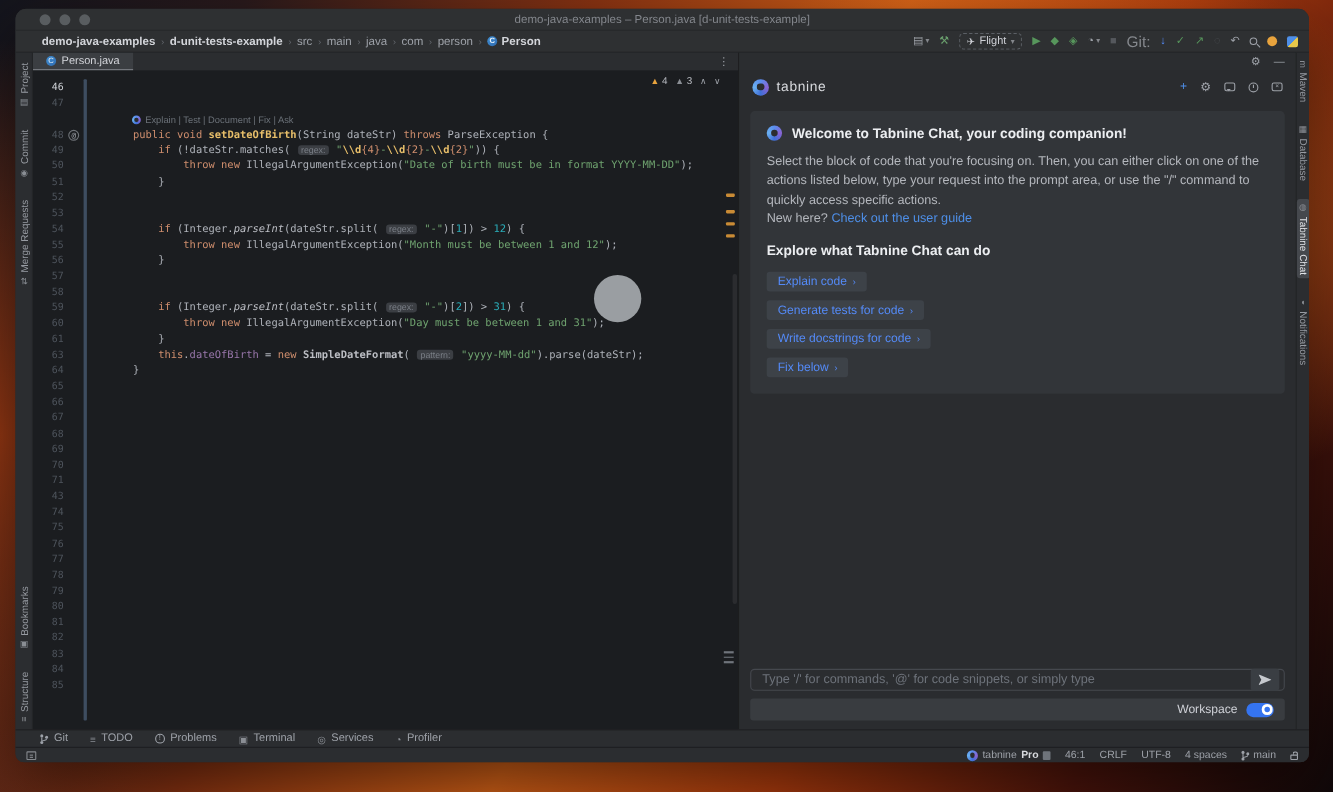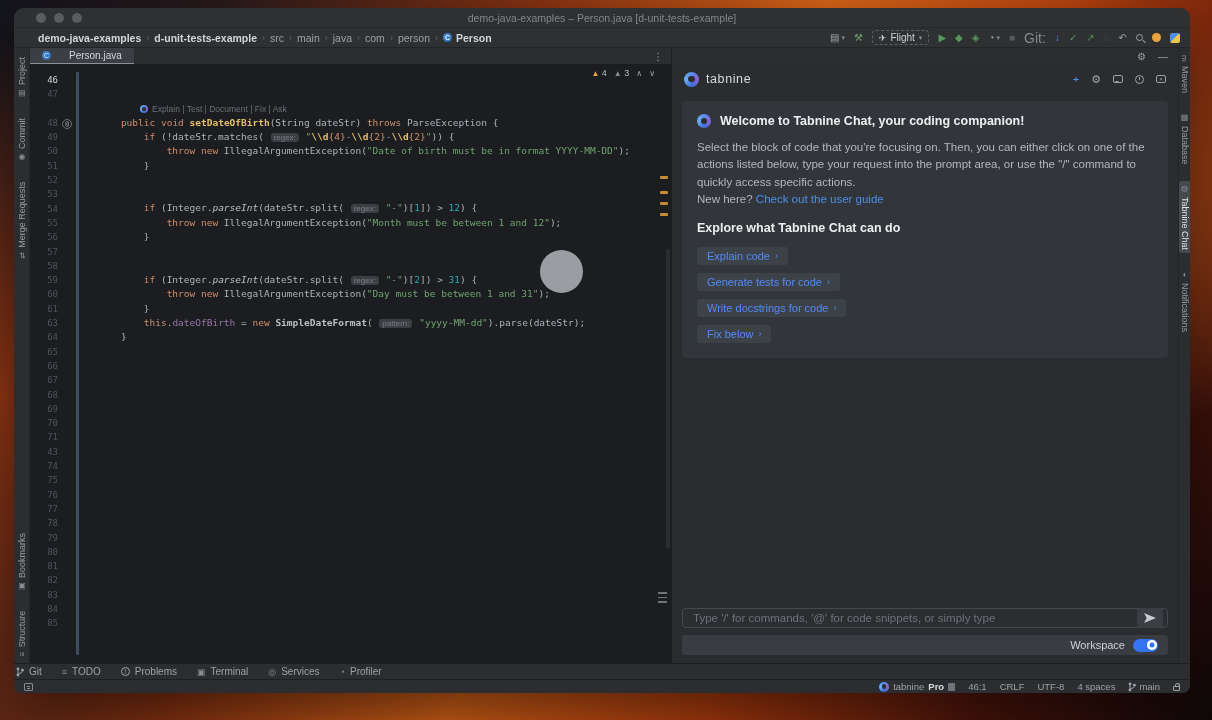--- a/index.html
+++ b/index.html
@@ -57,38 +57,38 @@
   .stripe.left{ width:16px; border-right:1px solid #232527; justify-content:space-between; padding:6px 0 4px;}
   .stripe.right{ width:12px; border-left:1px solid #232527; padding-top:4px;}
   .vgroup{ display:flex; flex-direction:column; align-items:center; gap:14px;}
   .vlabel{ display:flex; align-items:center; gap:4px; writing-mode:vertical-rl; padding:3px 1px; border-radius:3px; white-space:nowrap;}
   .stripe.left .vlabel{ transform:rotate(180deg); }
   .vlabel .vicon{ font-size:8px; color:#8a8e94;}
   .vlabel.active{ background:#45484d; color:#e2e4e8;}
   
   .editor-col{ flex:1; display:flex; flex-direction:column; min-width:0; border-right:1px solid #1c1d1f; }
   .tabbar{ height:16px; background:#2b2d30; display:flex; align-items:stretch; flex:0 0 auto; }
-  .tab{ display:flex; align-items:center; gap:18px; padding:0 12px; background:#3b3e42; border-bottom:1.5px solid #8d9197; font-size:10px; color:#d3d5da;}
+  .tab{ display:flex; align-items:center; gap:5px; padding:0 12px; background:#3b3e42; border-bottom:1.5px solid #8d9197; font-size:10px; color:#d3d5da;}
   .class-icon{ width:9px; height:9px; border-radius:50%; background:linear-gradient(135deg,#3f8fd4,#2f6bb0); color:#eaf2fa; font-size:7px; line-height:9px; text-align:center; display:inline-block; flex:0 0 auto;}
   .tab-menu{ margin-left:auto; color:#9da1a8; font-size:10px; align-self:center; padding-right:8px;}
   .editor{ flex:1; background:#1b1d20; position:relative; overflow:hidden;
     font-family:"DejaVu Sans Mono", monospace; font-size:9.5px; padding-top:9px; }
   .vcs-strip{ position:absolute; left:46px; top:8px; bottom:8px; width:2.5px; background:#44566c; opacity:.85; border-radius:1px;}
   .crow{ display:flex; height:14.3px; line-height:14.3px; align-items:center; position:relative;}
   .lnum{ width:28px; flex:0 0 auto; text-align:right; color:#4e545c; font-size:9px; font-family:"DejaVu Sans Mono",monospace;}
   .lnum.cur{ color:#cfd2d7; }
   .gut{ width:18px; flex:0 0 auto; text-align:center; }
   .gut .at{ display:inline-block; width:10px; height:10px; border:1px solid #6f7378; border-radius:50%; color:#9da1a8; font-size:7px; line-height:9px;}
   .codeln{ white-space:pre; padding-left:22px; }
   .tk-k{color:#CF8E6D}.tk-m{color:#E8BF6A;font-weight:bold}.tk-s{color:#6FA36F}
   .tk-e{color:#E8BF6A;font-weight:bold}.tk-o{color:#CF8E6D}.tk-n{color:#2AACB8}
   .tk-f{color:#9876AA}.tk-c{color:#BCBEC4;font-weight:bold}.tk-i{color:#BCBEC4;font-style:italic}
   .tk-p{color:#AEB2b9}
   .tk-h{ background:#3b3e43; color:#7a7f87; border-radius:3px; padding:0 3px; font-size:8px; font-family:"Liberation Sans",sans-serif; margin:0 1px;}
-  .lens{ color:#6b7178; font-size:8.5px; font-family:"Liberation Sans",sans-serif; display:flex; align-items:center; gap:4px; padding-left:64px;}
+  .lens{ color:#6b7178; font-size:8.5px; font-family:"Liberation Sans",sans-serif; display:flex; align-items:center; gap:4px; padding-left:44px;}
   .inspections{ position:absolute; top:4px; right:16px; display:flex; align-items:center; gap:7px; font-family:"Liberation Sans",sans-serif; font-size:9px; color:#b7bac0;}
   .inspections .w{ color:#E8A33D; font-size:8px;}
   .inspections .ww{ color:#8a8e94; font-size:8px;}
   .inspections .chev{ color:#9da1a8; font-size:8px;}
   .estripe-mark{ position:absolute; right:3px; width:8px; height:3px; border-radius:1px; background:#C98B35;}
   .scroll-thumb{ position:absolute; right:1px; top:185px; width:4px; height:300px; background:rgba(255,255,255,.07); border-radius:2px;}
   .hmarks{ position:absolute; right:4px; top:528px; width:9px; }
   .hmarks div{ height:1.5px; background:#6f747b; margin-bottom:3px;}
   
   .panel{ width:506px; flex:0 0 auto; display:flex; flex-direction:column; background:#2a2c2f; }
@@ -108,21 +108,21 @@
   .panel-spacer{ flex:1; }
   .input-row{ display:flex; align-items:center; background:#2b2d30; border:1px solid #45484e; border-radius:4px; height:20px; padding:0 4px 0 10px; flex:0 0 auto;}
   .placeholder{ color:#6d727a; font-size:11.5px; flex:1;}
   .send-btn{ width:26px; height:20px; background:#3a3e43; border-radius:3px; display:grid; place-items:center;}
   .send-tri{ width:12px; height:10px; background:#c6c9ce; clip-path:polygon(0 0,100% 50%,0 100%,22% 50%);}
   .workspace-row{ height:20px; margin-top:7px; background:#393c40; border-radius:3px; display:flex; align-items:center; justify-content:flex-end; gap:8px; padding:0 10px; flex:0 0 auto;}
   .ws-label{ color:#ced0d6; font-size:11px;}
   .toggle{ width:25px; height:13px; border-radius:7px; background:#3574F0; position:relative;}
   .toggle::after{ content:""; position:absolute; right:1.5px; top:1.5px; width:10px; height:10px; border-radius:50%; background:#fff; box-shadow:inset 0 0 0 2.5px #fff, inset 0 0 0 5px #3574F0;}
   
-  .toolwin-bar{ height:16px; flex:0 0 auto; background:#2b2d30; border-top:1px solid #1e1f22; display:flex; align-items:center; gap:20px; padding:0 2px; font-size:10px; color:#9da1a8;}
+  .toolwin-bar{ height:16px; flex:0 0 auto; background:#2b2d30; border-top:1px solid #1e1f22; display:flex; align-items:center; gap:20px; padding:0 22px; font-size:10px; color:#9da1a8;}
   .twb-item{ display:inline-flex; align-items:center; gap:5px;}
   .twb-item .g{ font-size:9px; color:#8a8e94;}
   .status-bar{ height:14px; flex:0 0 auto; background:#2b2d30; border-top:1px solid #1e1f22; display:flex; align-items:center; padding:0 10px; font-size:9.5px; color:#9da1a8;}
   .sb-right{ margin-left:auto; display:flex; align-items:center; gap:13px;}
   .sb-brand{ display:flex; align-items:center; gap:4px;}
   .sb-brand .pro{ font-weight:bold; color:#d8dade;}
   .mini-sq{ width:7px; height:8px; background:#6f747b; border-radius:1px; display:inline-block;}
   .sb-item{ display:inline-flex; align-items:center; gap:3px;}
   
   .mouse-dot{ position:absolute; left:540px; top:250px; width:43px; height:43px; border-radius:50%; background:rgba(172,176,180,.88);}

